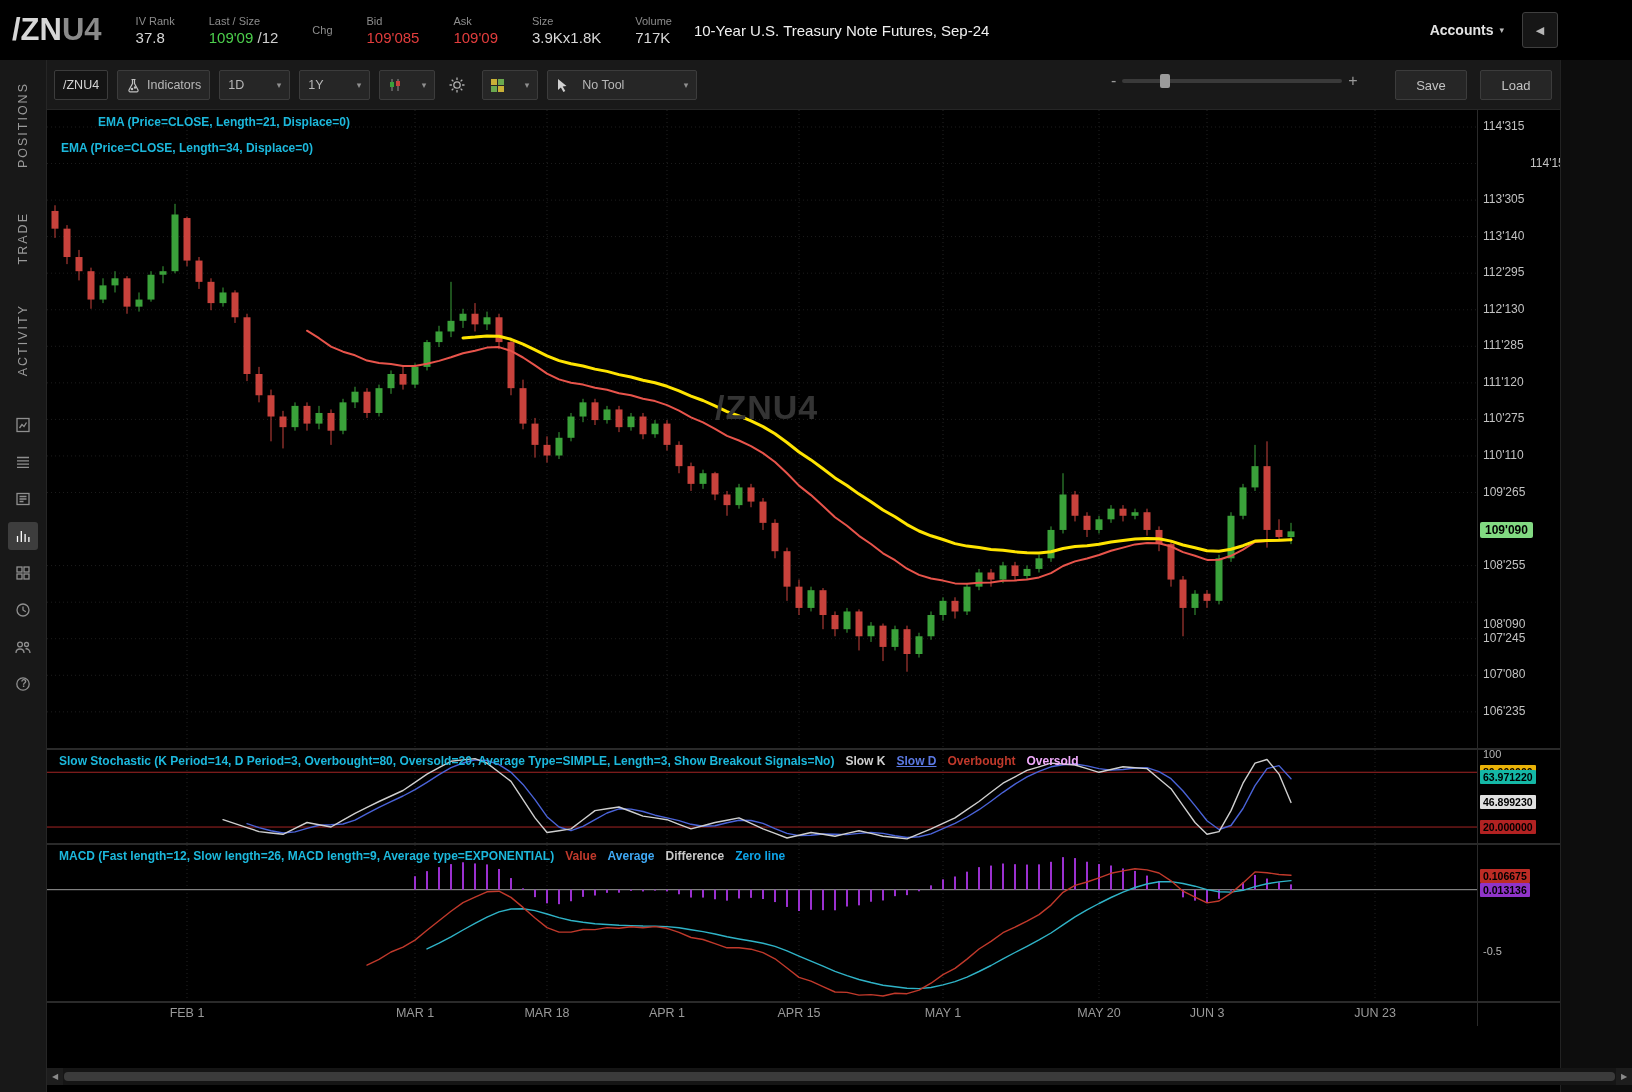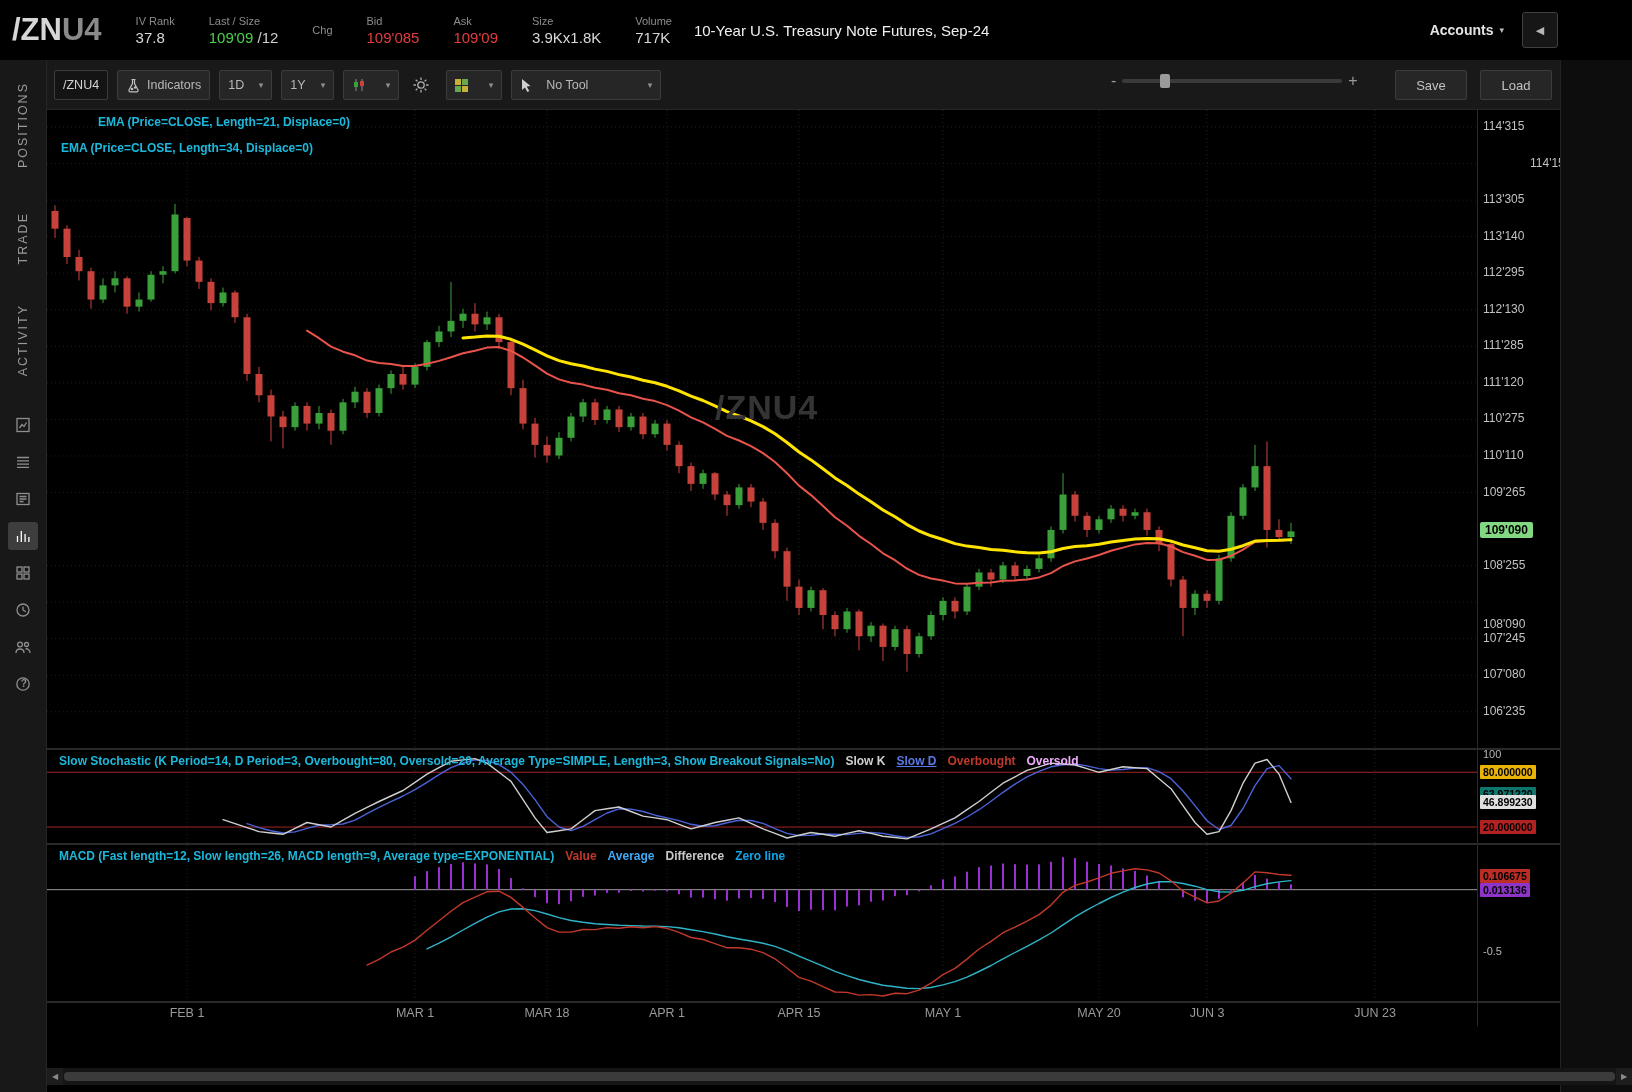--- a/index.html
+++ b/index.html
@@ -26,21 +26,21 @@
 .side-icon.active{background:#3d3d3d;}
 .side-icon.active svg{stroke:#fff;}
 .side-icon .qm{stroke:none !important;fill:#8f8f8f;font-size:10px;font-weight:bold;}
 
 .chart-root{position:absolute;left:47px;top:60px;width:1585px;height:1032px;background:#000;}
 .toolbar-band{position:absolute;left:0;top:0;width:1585px;height:50px;background:#191919;border-bottom:1px solid #262626;}
 .toolbar{position:absolute;left:7px;top:10px;height:30px;display:flex;align-items:center;}
 .tb-btn{height:30px;background:#262626;border:1px solid #3c3c3c;border-radius:2px;color:#b8b8b8;font-size:12.5px;display:flex;align-items:center;padding:0 8px;margin-right:9px;cursor:pointer;white-space:nowrap;}
 .tb-btn .chev{margin-left:auto;padding-left:8px;font-size:9px;color:#8f8f8f;}
 .symbol-box{width:54px;background:#141414;color:#d4d4d4;}
-.dd-sm{width:53px;} .dd-ic{width:56px;} .dd-tool{width:150px;}
+.dd-sm{width:71px;} .dd-ic{width:56px;} .dd-tool{width:150px;}
 .tb-icon-btn{border:none;background:none;padding:0 4px;margin-right:6px;}
 .tb-btn svg{margin-right:6px;}
 .gridmini{display:grid;grid-template-columns:6px 6px;grid-template-rows:6px 6px;gap:1px;margin-right:2px;}
 .gridmini i{display:block;}
 .zoom{position:absolute;left:1058px;top:12px;display:flex;align-items:center;color:#9a9a9a;}
 .zoom .sign{font-size:16px;cursor:pointer;padding:0 6px;}
 .zoom-track{width:220px;height:4px;background:#3a3a3a;border-radius:2px;position:relative;cursor:pointer;}
 .zoom-handle{position:absolute;left:38px;top:-5px;width:10px;height:14px;background:#9a9a9a;border-radius:2px;cursor:pointer;}
 .save-btn,.load-btn{position:absolute;top:10px;width:72px;height:30px;background:#262626;border:1px solid #3c3c3c;border-radius:2px;color:#c2c2c2;font-size:13px;display:flex;align-items:center;justify-content:center;cursor:pointer;}
 .save-btn{left:1348px;} .load-btn{left:1433px;}
@@ -636,21 +636,21 @@
         <div class="axis-label" style="top: 447.603px;">108'255</div>
         <div class="axis-label" style="top: 507px;">108'090</div>
         <div class="axis-label" style="top: 520.689px;">107'245</div>
         <div class="axis-label" style="top: 557.268px;">107'080</div>
         <div class="axis-label" style="top: 593.847px;">106'235</div>
         <div class="price-chip" style="top: 412.293px; background: rgb(130, 217, 130);">109'090</div>
       </div>
     <div class="right-axis" id="stoch-axis">
       <div class="axis-top-label">100</div>
     <div class="value-chip" style="top: 15.26px; background: #eab308; color: rgb(0, 0, 0);">80.000000</div>
-        <div class="value-chip" style="top: 37px; background: #0f766e; color: rgb(0, 0, 0);">63.971220</div>
+        <div class="value-chip" style="top: 20px; background: #14b8a6; color: rgb(0, 0, 0);">63.971220</div>
         <div class="value-chip" style="top: 45.481px; background: rgb(224, 224, 224); color: rgb(0, 0, 0);">46.899230</div>
         <div class="value-chip" style="top: 70.04px; background: rgb(178, 34, 34); color: rgb(0, 0, 0);">20.000000</div>
       </div>
     <div class="right-axis" id="macd-axis">
       <div class="axis-mid-label">-0.5</div>
     <div class="value-chip" style="top: 23.9062px; background: rgb(189, 44, 37); color: rgb(0, 0, 0);">0.106675</div>
         <div class="value-chip" style="top: 37.9062px; background: rgb(143, 52, 201); color: rgb(0, 0, 0);">0.013136</div>
       </div>
 
     <div class="v-divider"></div>

